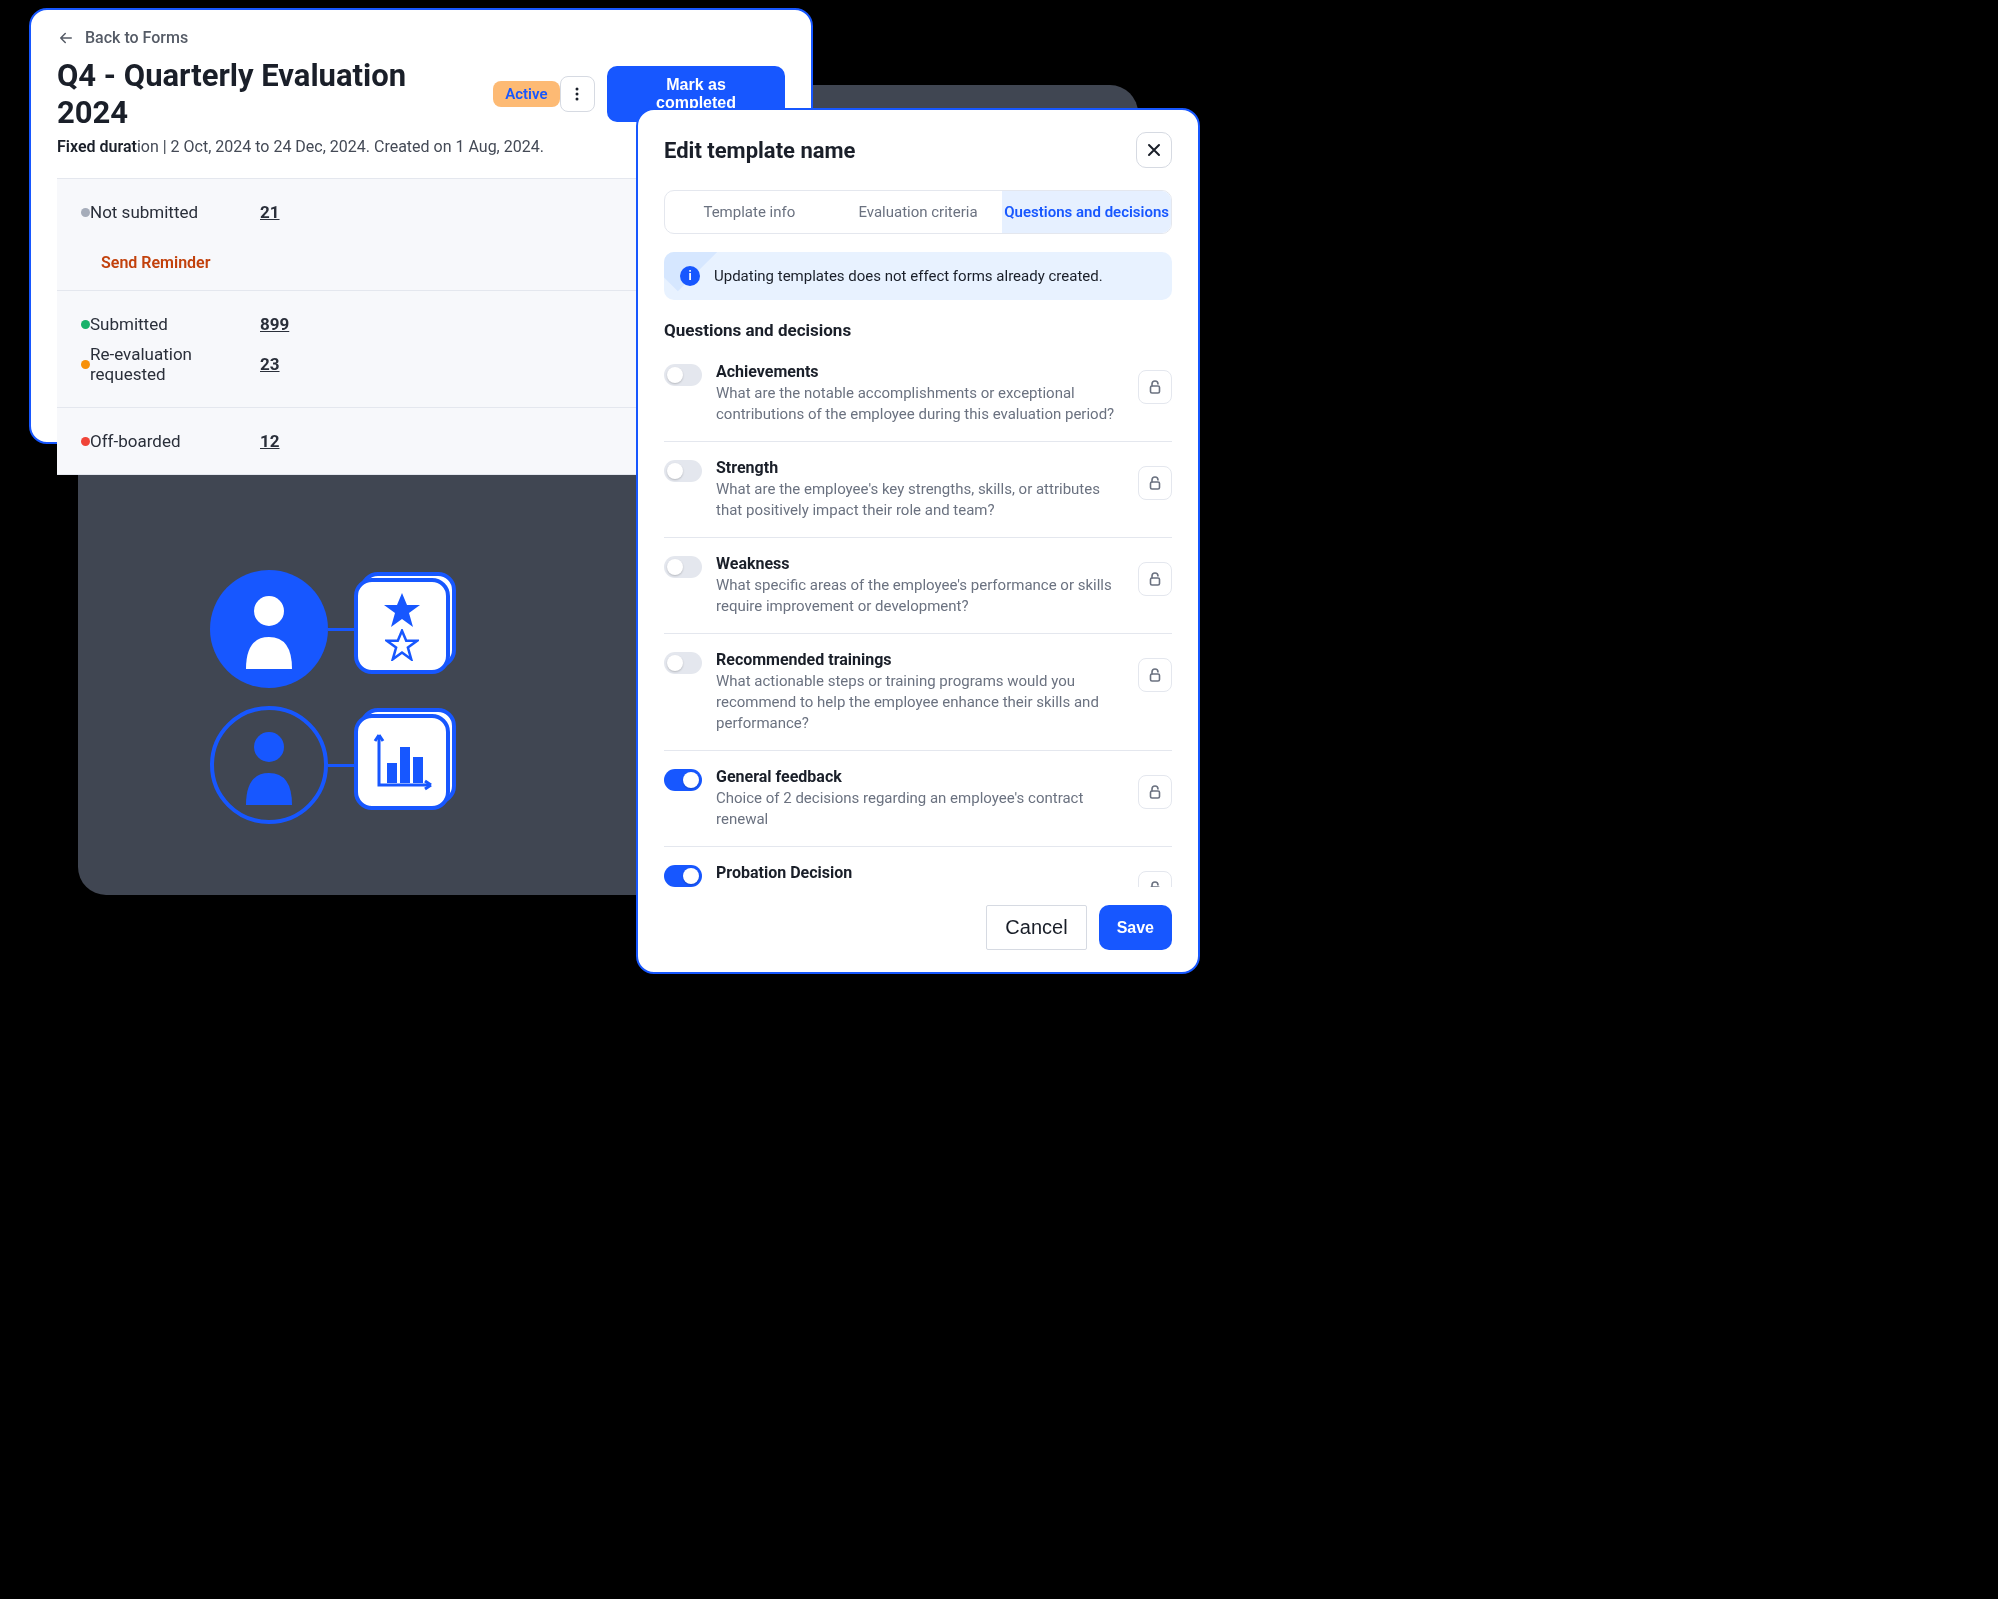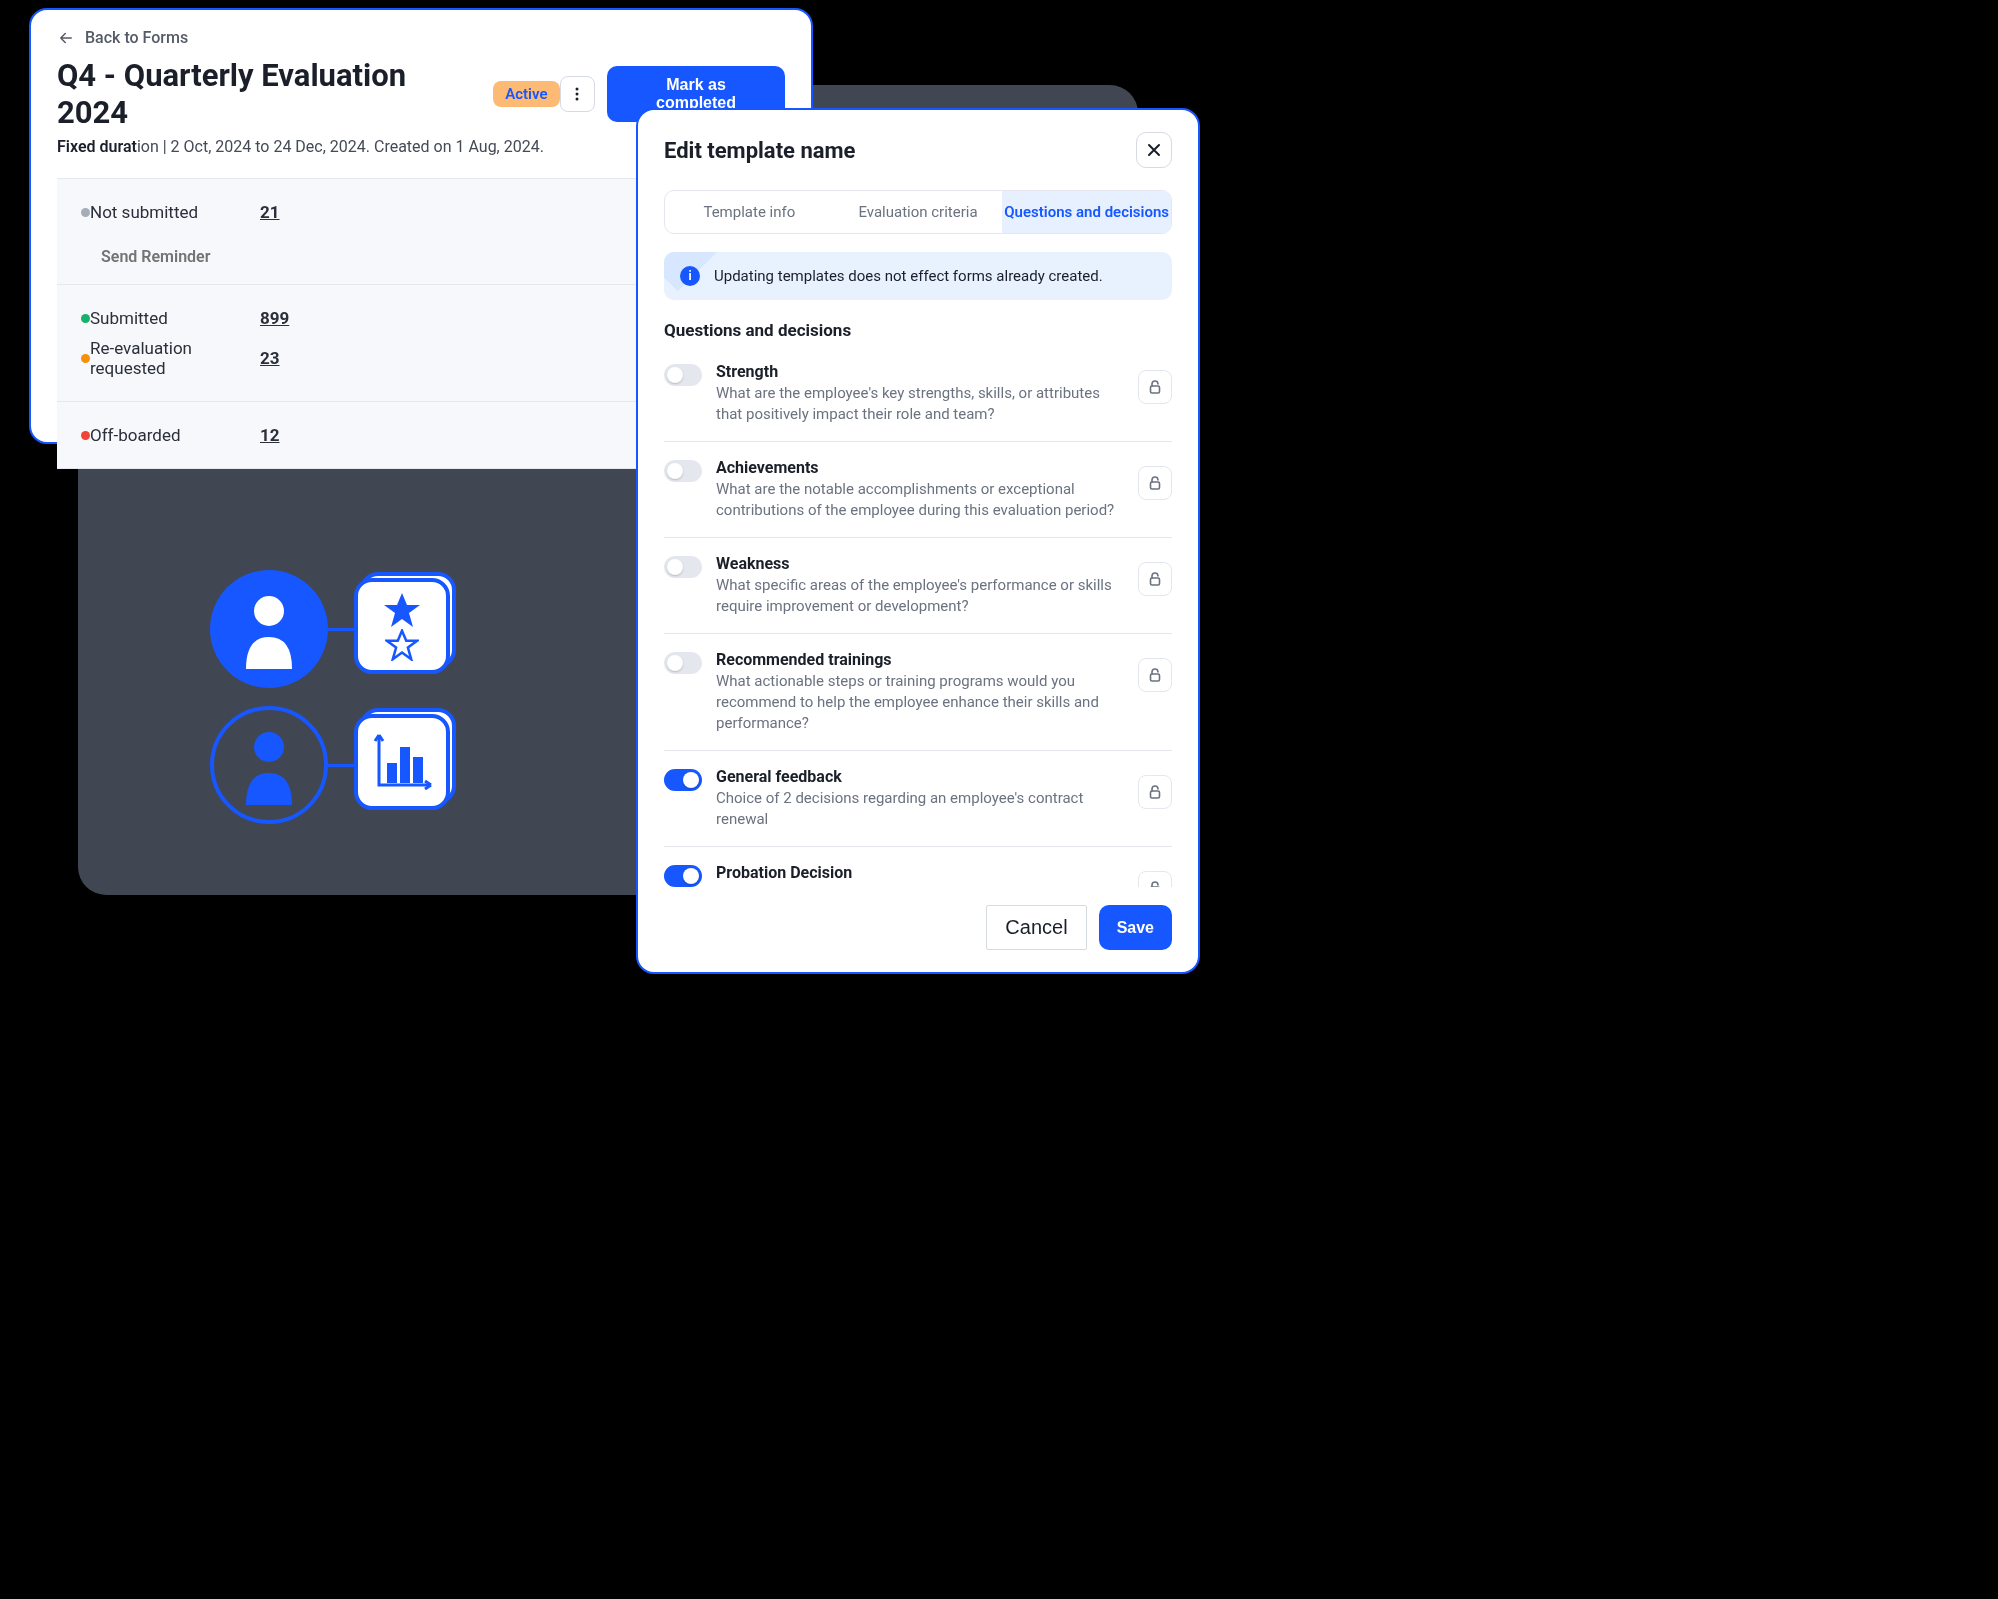--- a/index.html
+++ b/index.html
@@ -116,24 +116,24 @@
     padding: 5px 0;
   }
   .dot { width: 9px; height: 9px; border-radius: 50%; flex-shrink: 0; }
   .dot.grey { background: #a6adba; }
   .dot.green { background: #17b26a; }
   .dot.orange { background: #f79009; }
   .dot.red { background: #f04438; }
   .stat-label { width: 170px; }
   .stat-value { font-weight: 700; text-decoration: underline; }
   .reminder-link {
-    color: #737373;
+    color: #c2410c;
     font-weight: 600;
     font-size: 16px;
-    margin-top: 20px;
+    margin-top: 26px;
     margin-left: 20px;
     cursor: pointer;
   }
 
   .illustration {
     position: absolute;
     left: 210px;
     top: 570px;
     width: 270px;
     height: 240px;
@@ -409,35 +409,35 @@
   </div>
   <div class="alert">
     <div class="alert-icon">i</div>
     <div class="alert-text">Updating templates does not effect forms already created.</div>
   </div>
   <div class="section-heading">Questions and decisions</div>
   <div class="q-list" id="q-list">
       <div class="q-item">
         <div class="toggle"></div>
         <div class="q-body">
-          <div class="q-title">Strength</div>
-          <div class="q-desc">What are the employee's key strengths, skills, or attributes that positively impact their role and team?</div>
+          <div class="q-title">Achievements</div>
+          <div class="q-desc">What are the notable accomplishments or exceptional contributions of the employee during this evaluation period?</div>
         </div>
         <div class="lock-btn">
           <svg width="16" height="16" viewBox="0 0 16 16">
             <path d="M5 7 V5 a3 3 0 0 1 6 0" fill="none" stroke="#6b7280" stroke-width="1.6" stroke-linecap="round"></path>
             <rect x="3.5" y="7" width="9" height="7" rx="1.5" fill="none" stroke="#6b7280" stroke-width="1.6"></rect>
           </svg>
         </div>
       </div>
       <div class="q-item">
         <div class="toggle"></div>
         <div class="q-body">
-          <div class="q-title">Achievements</div>
-          <div class="q-desc">What are the notable accomplishments or exceptional contributions of the employee during this evaluation period?</div>
+          <div class="q-title">Strength</div>
+          <div class="q-desc">What are the employee's key strengths, skills, or attributes that positively impact their role and team?</div>
         </div>
         <div class="lock-btn">
           <svg width="16" height="16" viewBox="0 0 16 16">
             <path d="M5 7 V5 a3 3 0 0 1 6 0" fill="none" stroke="#6b7280" stroke-width="1.6" stroke-linecap="round"></path>
             <rect x="3.5" y="7" width="9" height="7" rx="1.5" fill="none" stroke="#6b7280" stroke-width="1.6"></rect>
           </svg>
         </div>
       </div>
       <div class="q-item">
         <div class="toggle"></div>

